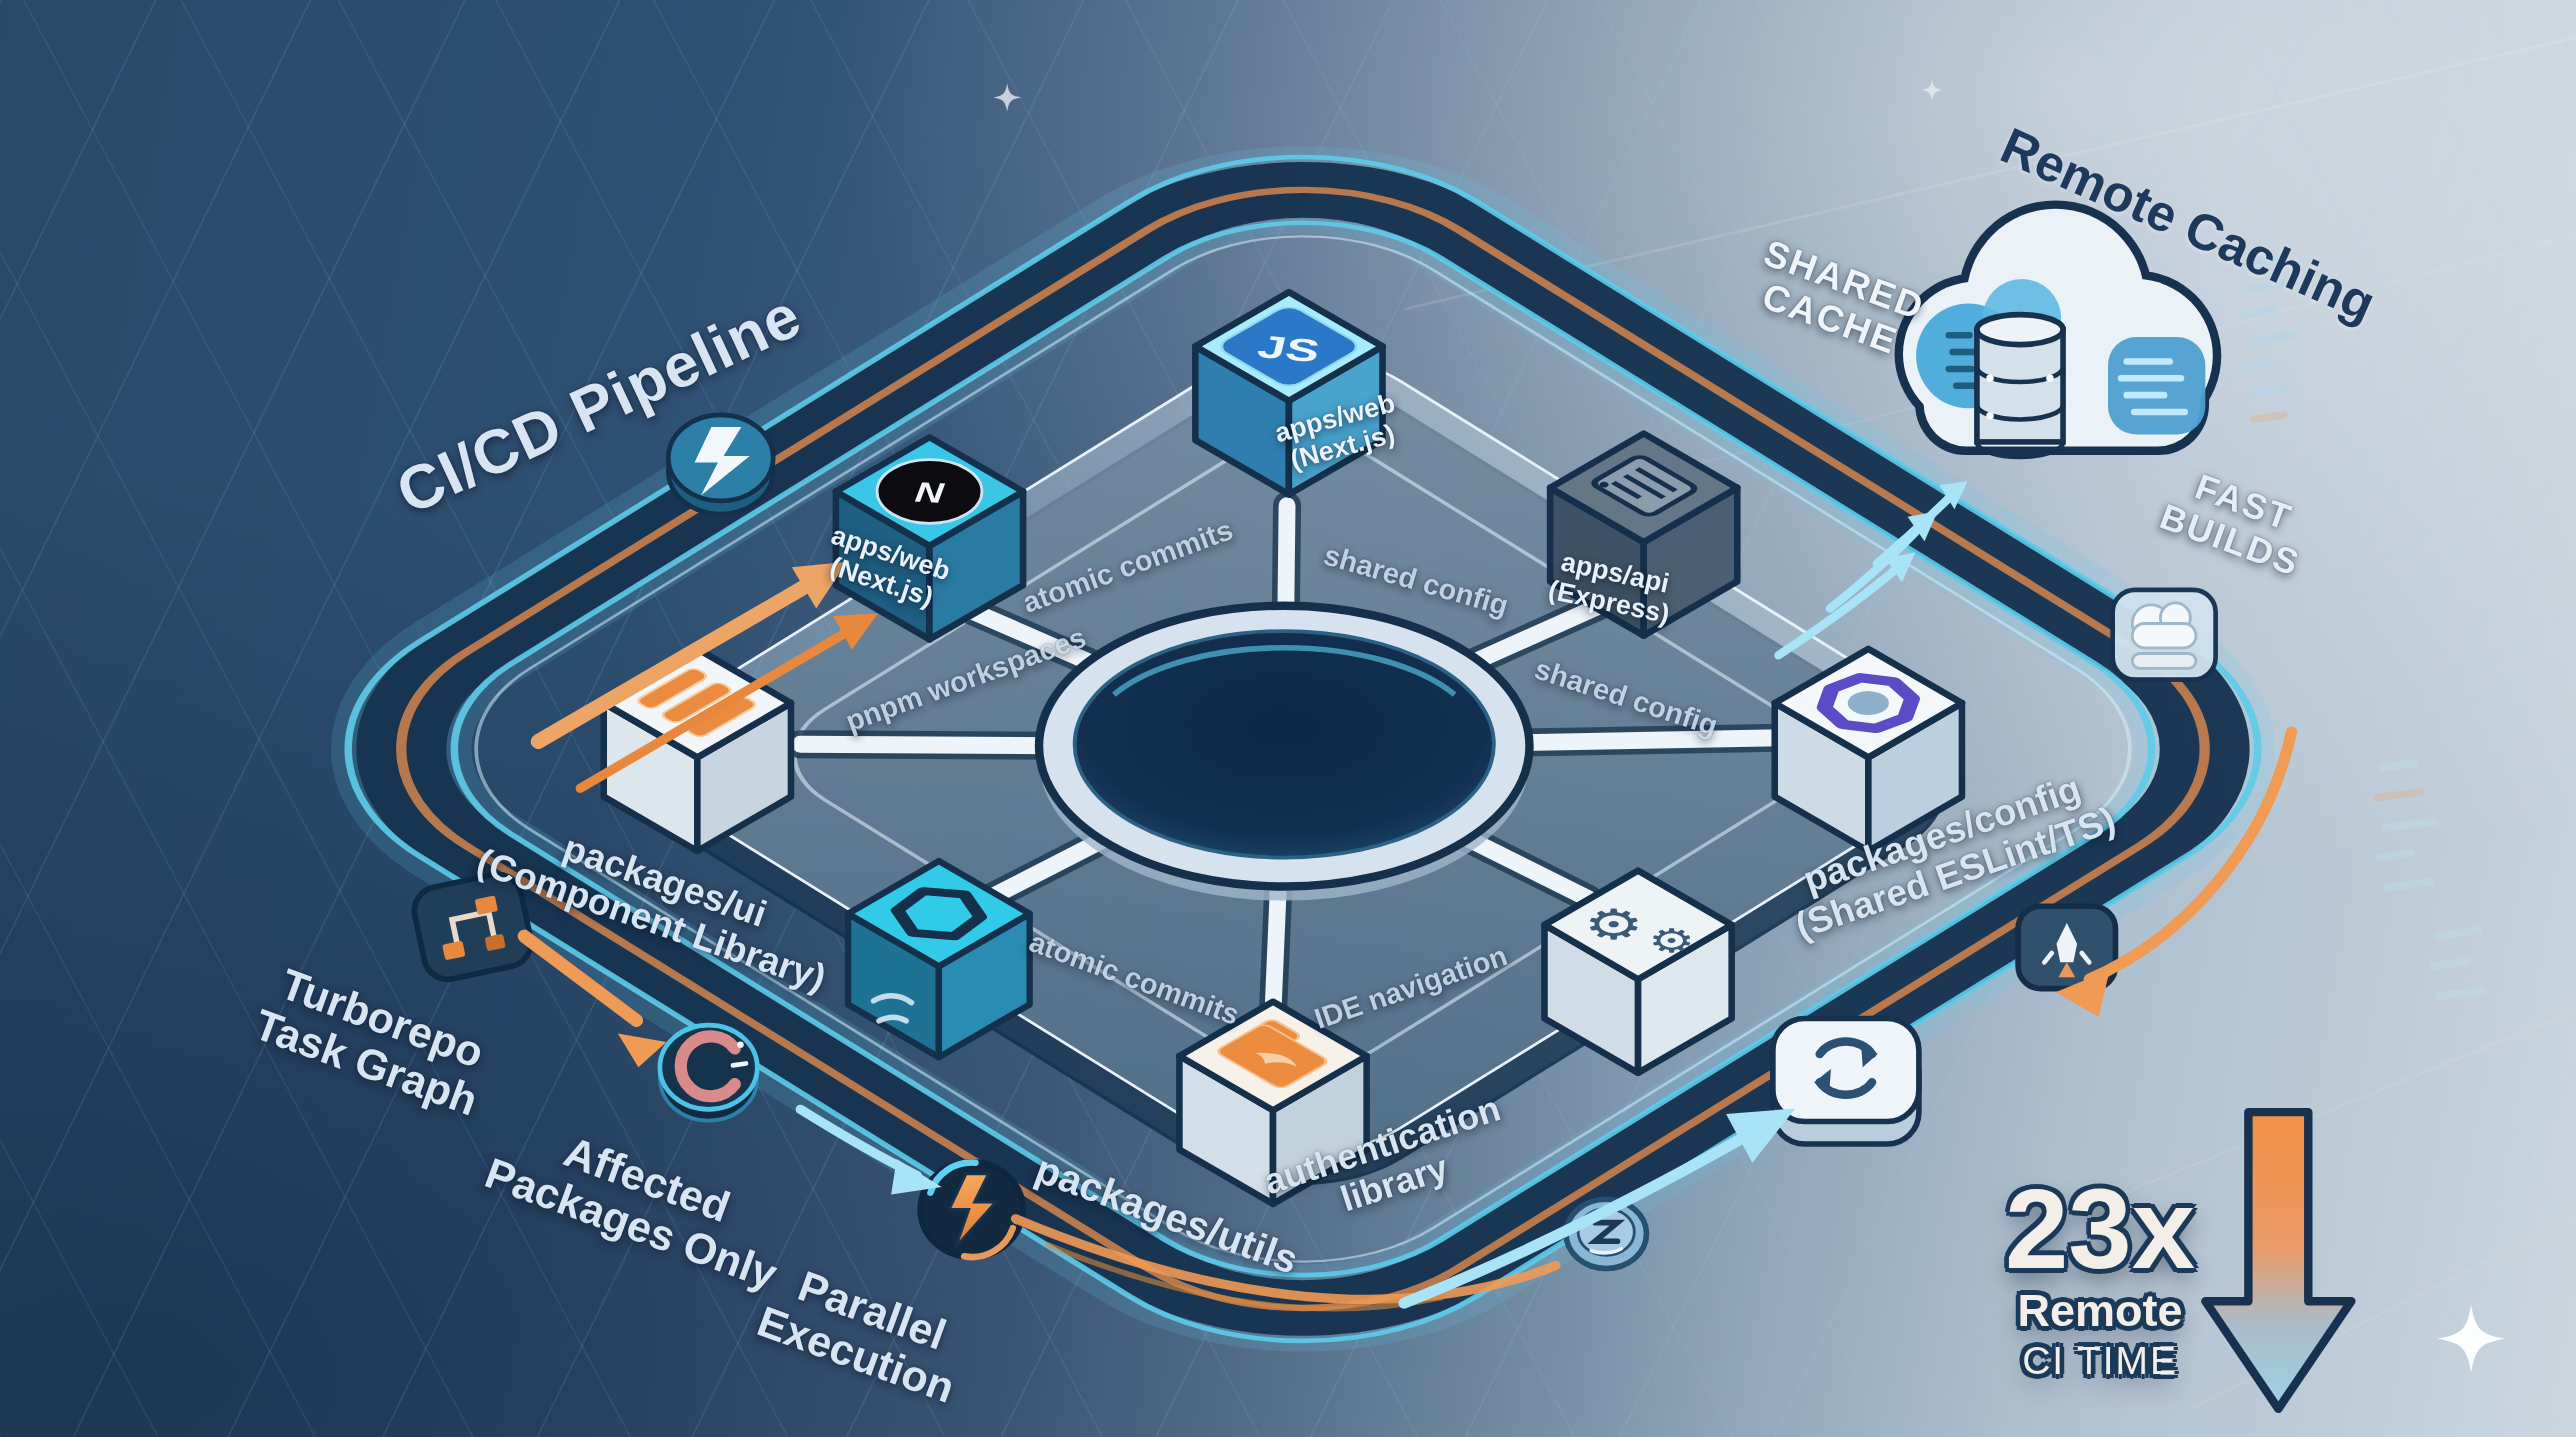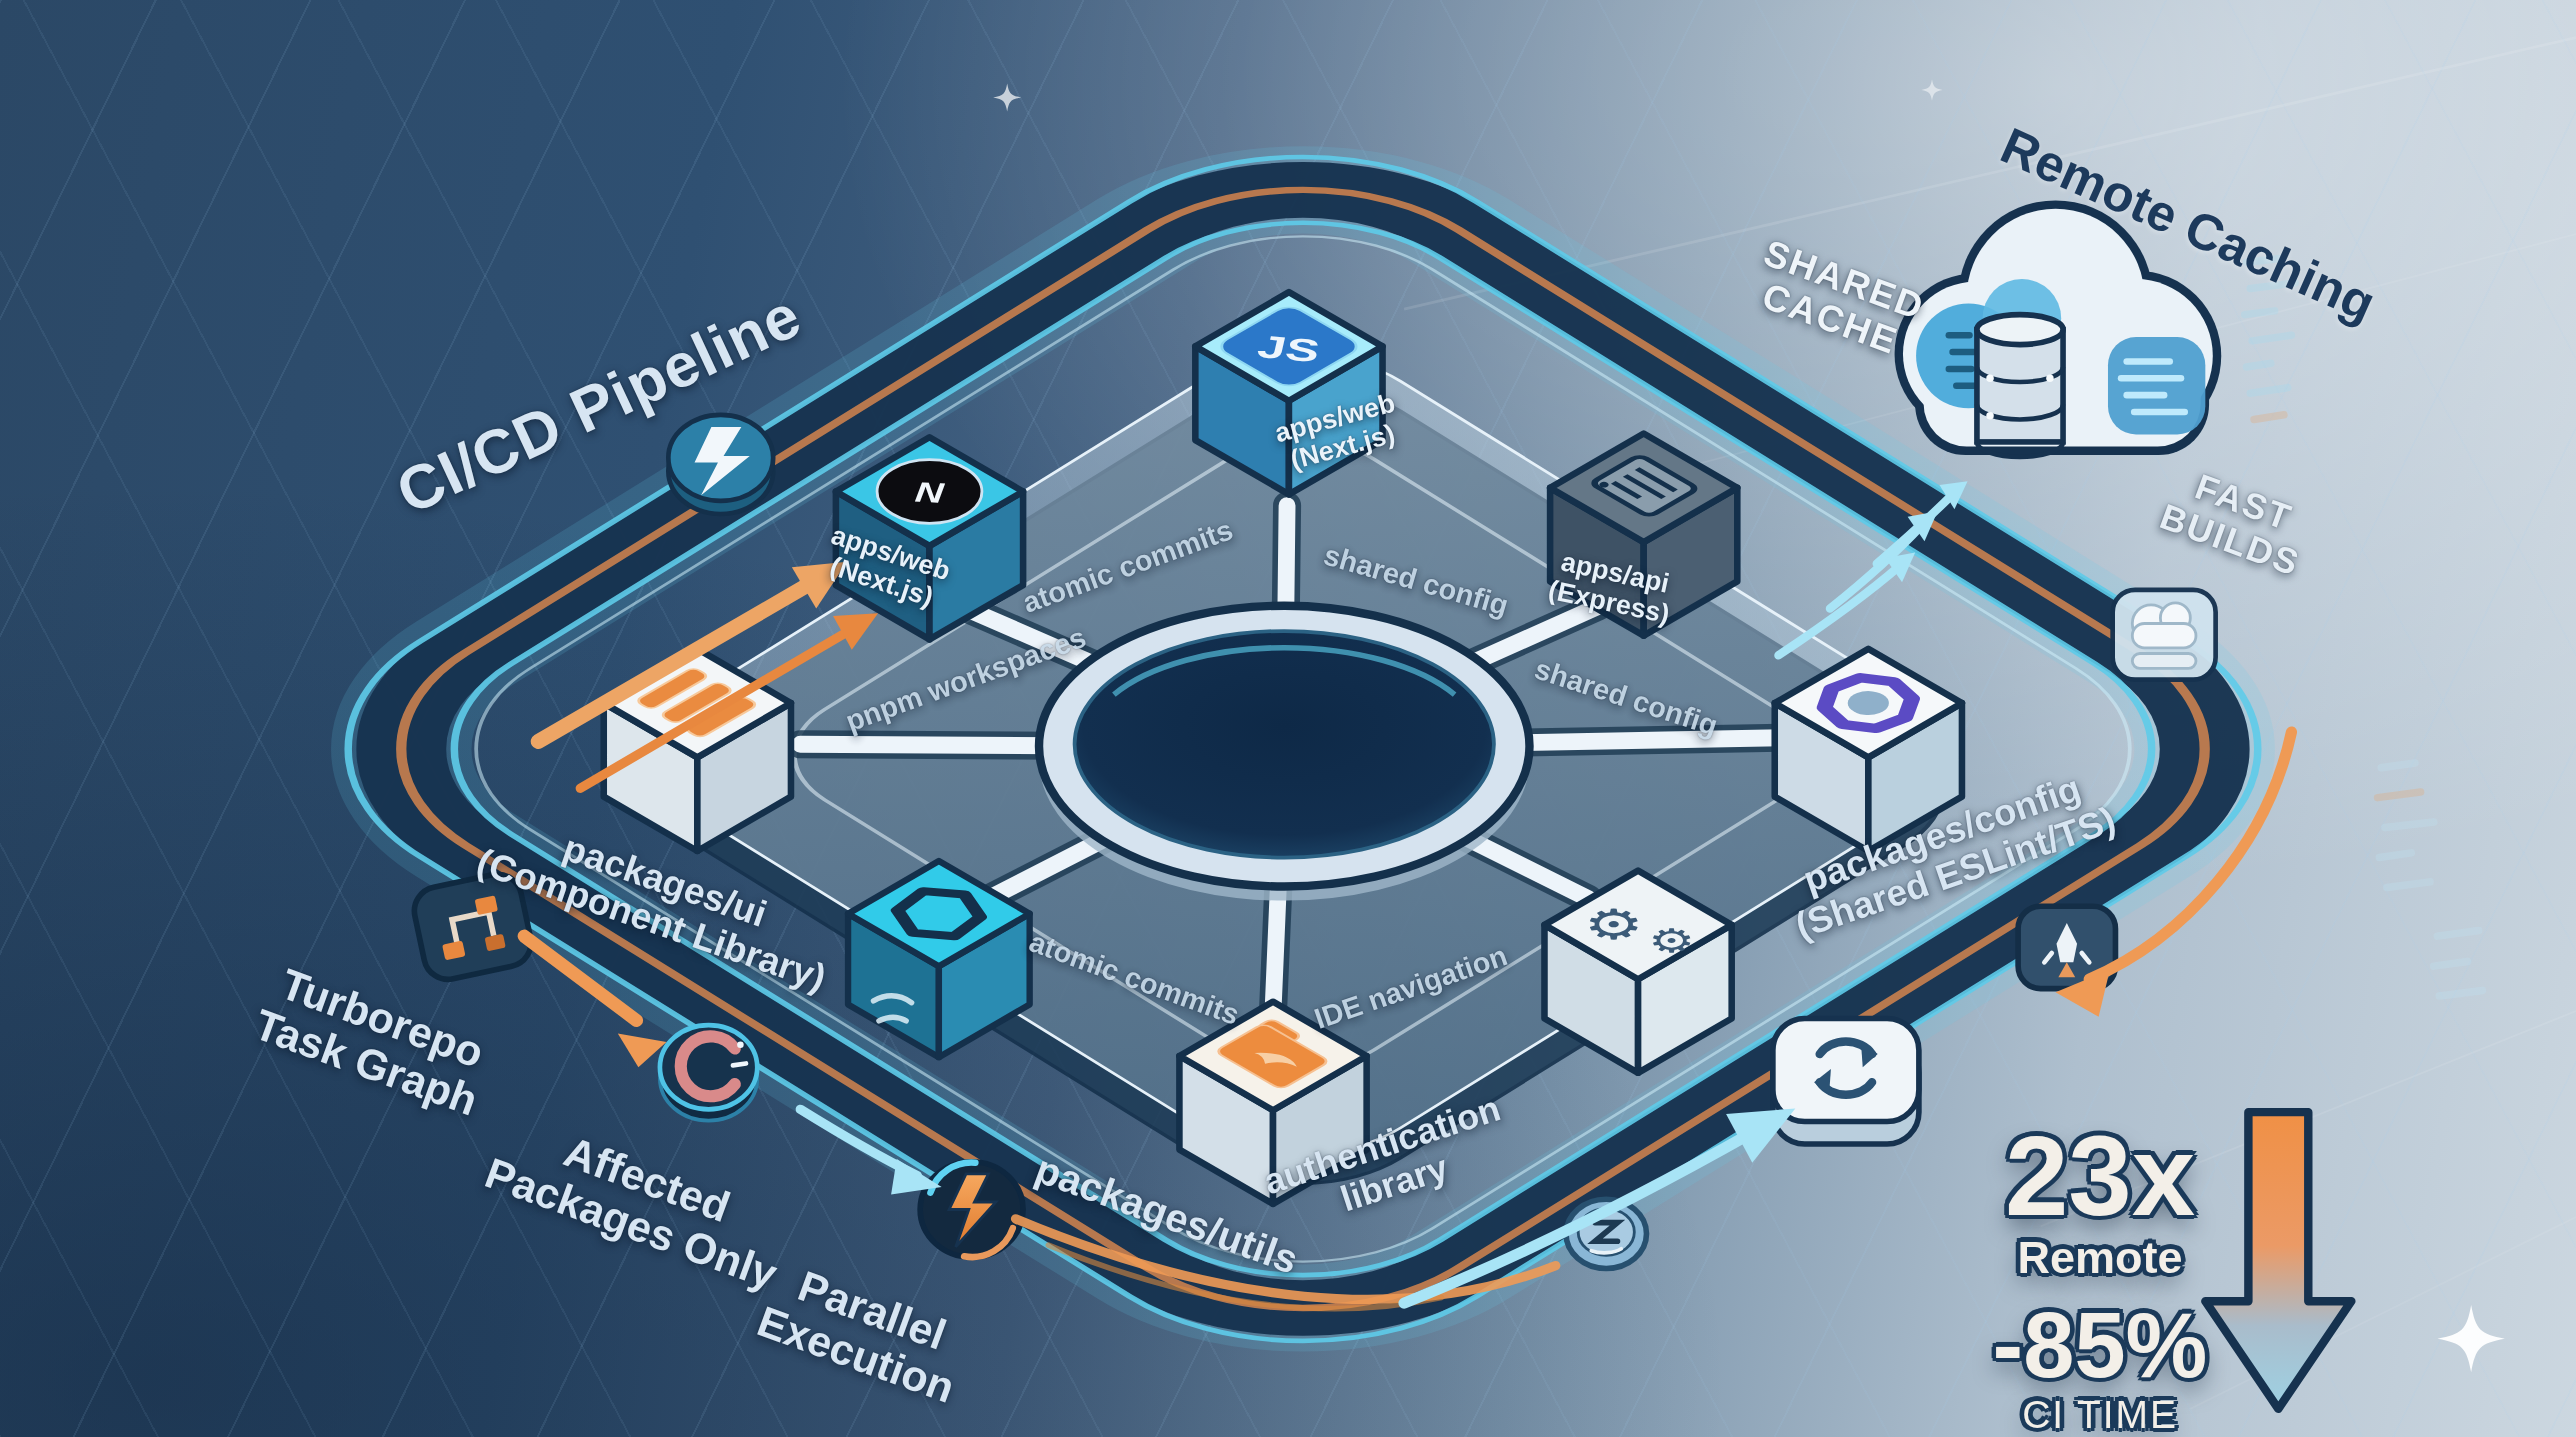--- a/index.html
+++ b/index.html
@@ -393,17 +393,16 @@
   </div>
 
   <div class="lbl" style="left:864px;top:1333px;--r:20deg;font-size:43px;">
     <div>Parallel</div>
     <div>Execution</div>
   </div>
 
   <div class="stats">
     <div class="big">23x</div>
     <div class="mid">Remote</div>
-    <div class="big2">-85%</div>
     <div class="small">CI TIME</div>
   </div>
 </div>
 
 
 </body></html>

